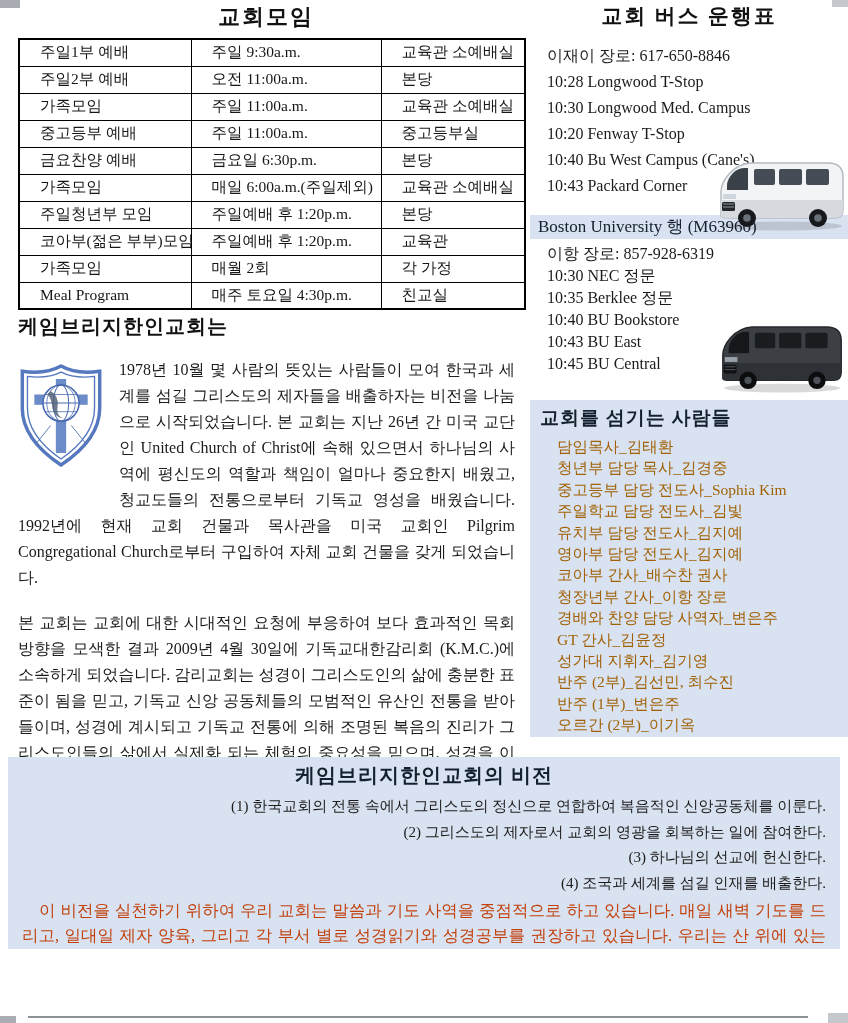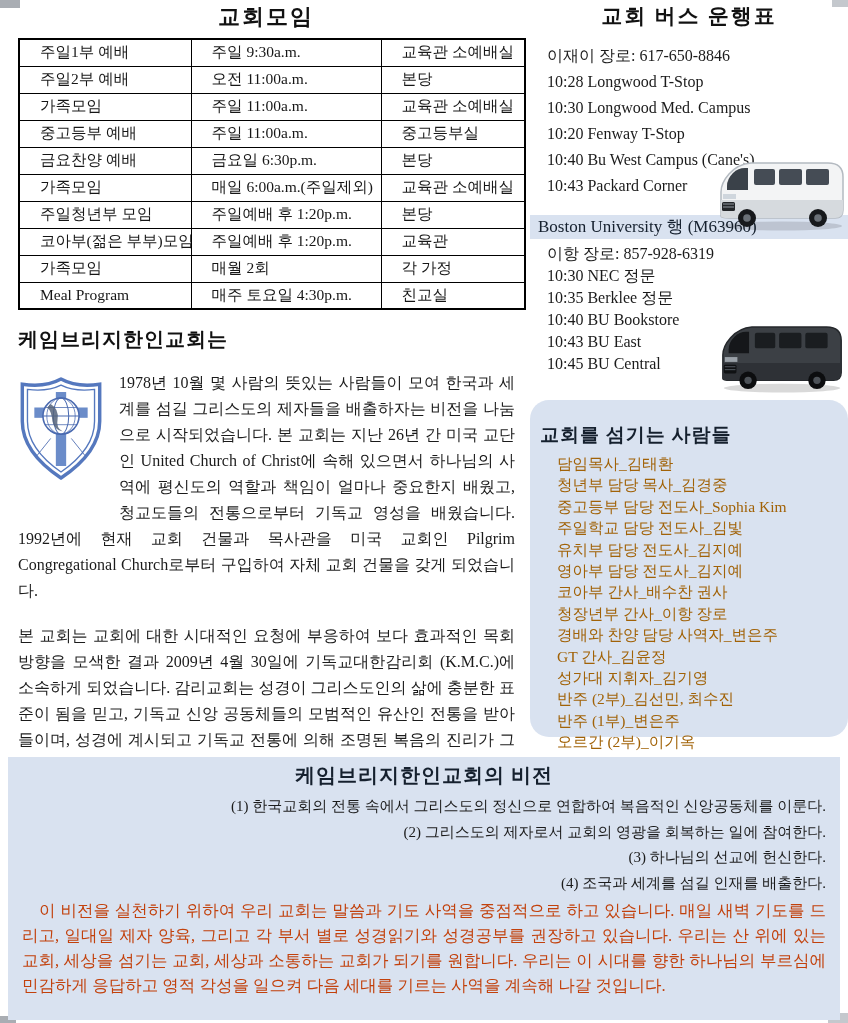--- a/index.html
+++ b/index.html
@@ -24,21 +24,21 @@
     border:2px solid #000;
   }
   table.meet-table td {
     border:1px solid #000; height:27px;
     font-size:15.5px; padding:0 0 0 20px; color:#161616;
     white-space:nowrap; overflow:hidden;
   }
   .c1{width:172px;} .c2{width:190px;} .c3{width:144px;}
 
   
-  .about { position:absolute; left:18px; top:326px; width:497px; }
+  .about { position:absolute; left:18px; top:313px; width:497px; }
   .about h2 { font-size:20px; font-weight:600; color:#111; margin-bottom:17px; letter-spacing:1px; }
   .about p { font-size:16px; line-height:26px; text-align:justify; color:#1b1b1b; }
   .about p + p { margin-top:19px; }
   .logo-float { float:left; width:88px; height:134px; margin-right:13px; }
 
   
   .buscol { position:absolute; left:530px; top:2px; width:318px; }
   .buscol .title {
     text-align:center; font-size:21px; font-weight:bold;
     letter-spacing:2px; margin-bottom:9px; color:#111;
@@ -50,29 +50,29 @@
   .route-list { list-style:none; padding:4px 0 16px 17px; }
   .route-list li { font-size:16px; color:#1b1b1b; white-space:nowrap; }
   .route1 .route-list li { line-height:26px; }
   .route2 .route-list li { line-height:22px; }
   .van { position:absolute; }
   .van-white { left:186px; top:156px; width:134px; height:76px; }
   .van-black { left:188px; top:320px; width:130px; height:74px; }
 
   .servants {
     position:absolute; left:530px; top:400px; width:318px; height:337px;
-    background:#d9e2f0; padding:22px 8px 6px 10px;border-radius:19px;
+    background:#d9e2f0; padding:5px 8px 6px 10px;
   }
   .servants .title { font-size:19px; font-weight:bold; color:#15202e; letter-spacing:1px; }
   .servants ul { list-style:none; margin-top:5px; padding-left:17px; }
   .servants li { font-size:15.5px; line-height:21.4px; color:#a16207; white-space:nowrap; }
 
   
   .vision {
-    position:absolute; left:8px; top:757px; width:832px; height:263px;
+    position:absolute; left:8px; top:757px; width:832px; height:192px;
     background:#d9e2f0; padding:5px 14px 4px 14px; overflow:hidden;
   }
   .vision .title { text-align:center; font-size:20px; font-weight:bold; color:#15202e; margin-bottom:5px; letter-spacing:1px; }
   .vision ol { list-style:none; padding-left:18px; }
   .vision ol li { font-size:15px; line-height:25.5px; color:#1b1b1b;text-align:right; }
   .vision p { font-size:16.5px; line-height:25px; text-align:justify; text-indent:17px; color:#c2410c; margin-top:2px; }
 
   
   .mark { position:absolute; background:#a9adb3; }
   .mark.tl { left:0; top:0; width:20px; height:8px; }

